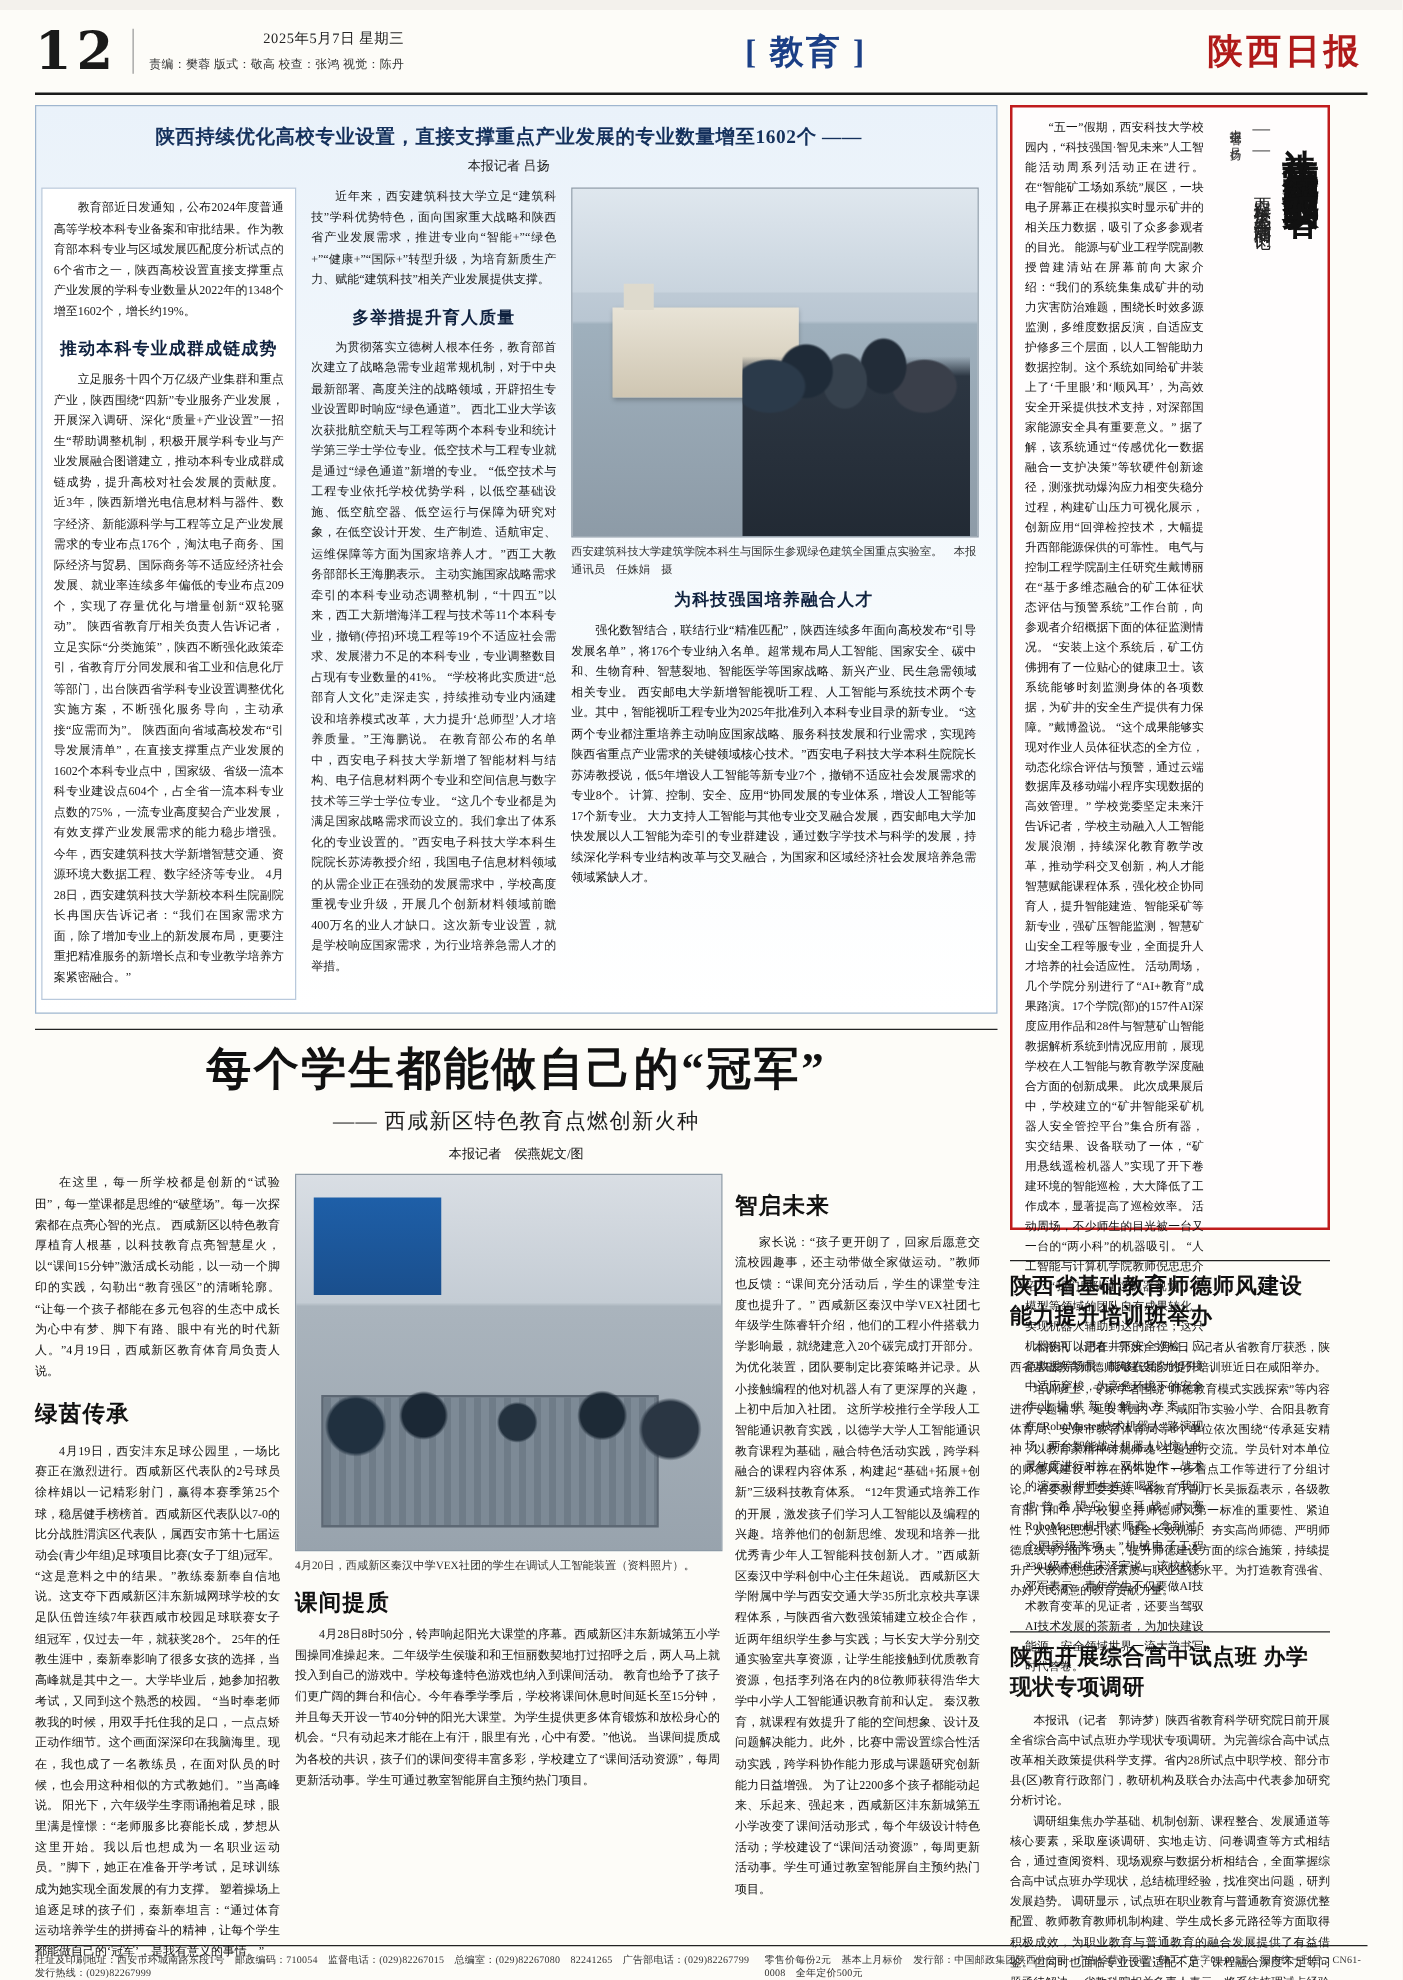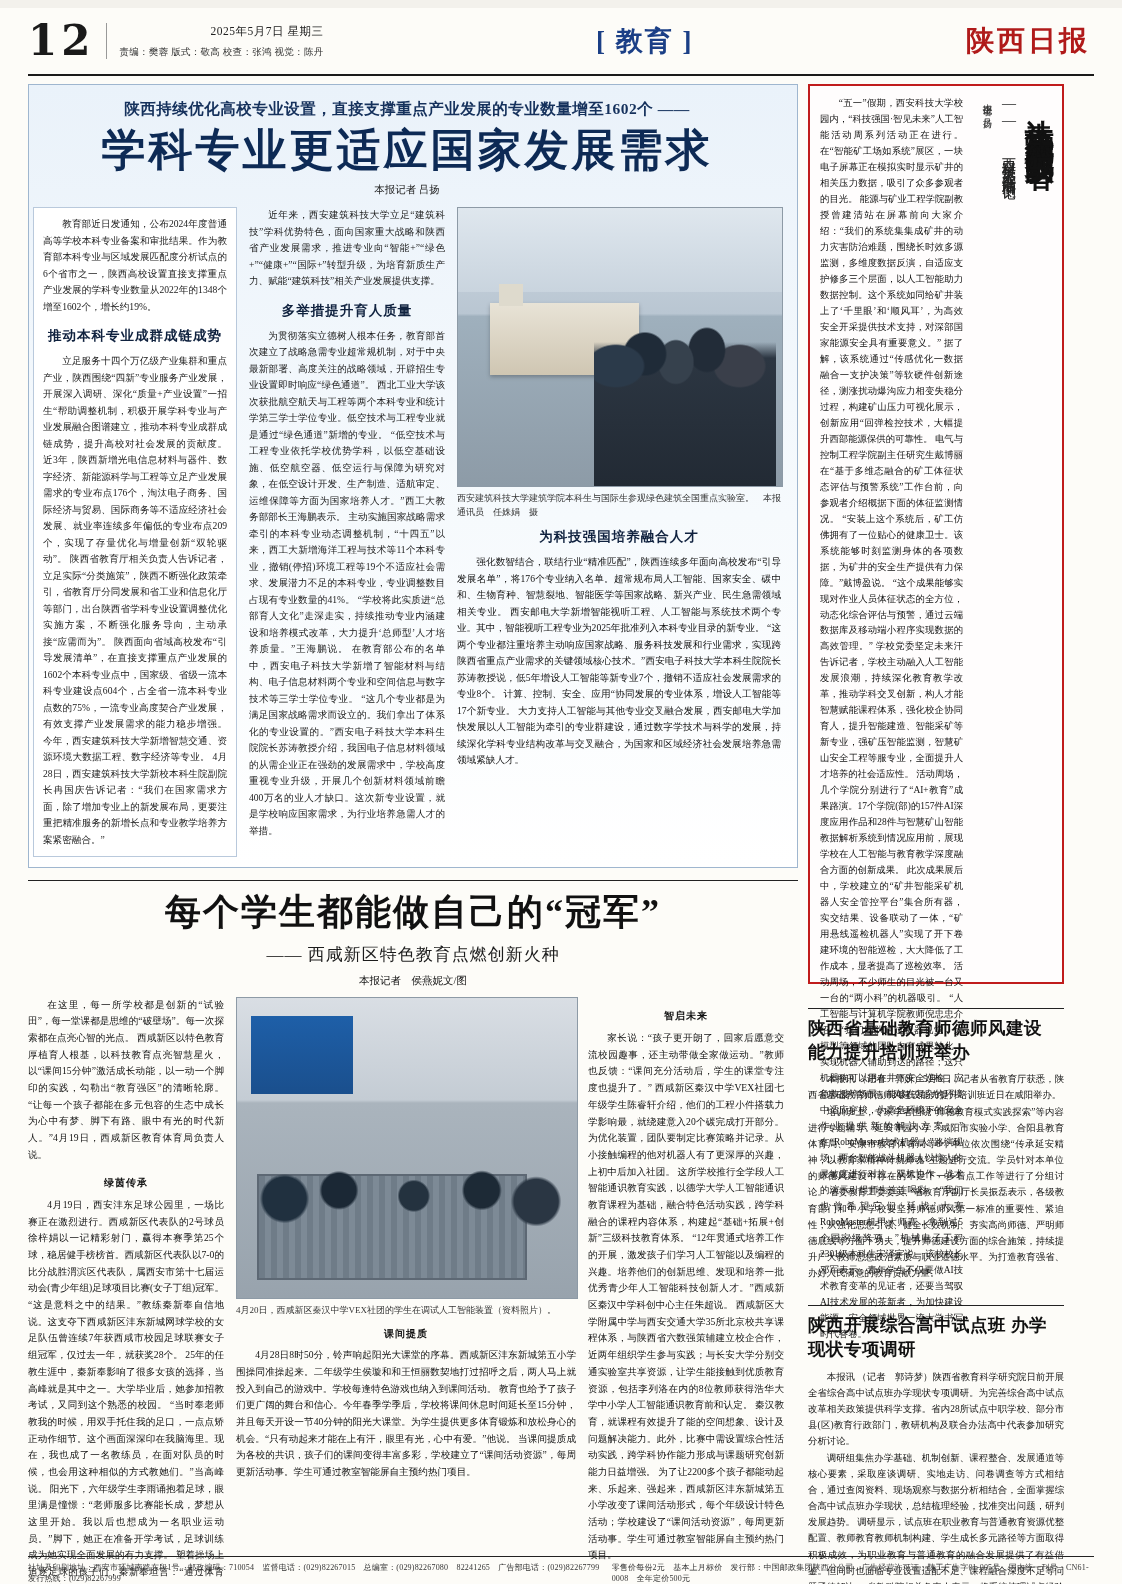--- a/index.html
+++ b/index.html
@@ -220,21 +220,21 @@
   .photo2 .kids{
     position:absolute;left:0;bottom:0;width:100%;height:46%;
     background:
       radial-gradient(circle at 14% 28%, #20303f 0 7%, transparent 8%),
       radial-gradient(circle at 30% 22%, #1b2835 0 6.5%, transparent 7.5%),
       radial-gradient(circle at 52% 26%, #24323f 0 7%, transparent 8%),
       radial-gradient(circle at 72% 22%, #1d2a36 0 6.5%, transparent 7.5%),
       radial-gradient(circle at 88% 30%, #2a3643 0 7%, transparent 8%);
   }
   .sub-h2{
-    font-size:10px;font-weight:700;text-align:center;
+    font-size:18px;font-weight:700;text-align:left;
     letter-spacing:1px;margin:10px 0 6px 0;
   }
   
   .red-box{
     border:2px solid #c01c1c;
     padding:10px 6px 8px 10px;
     box-sizing:border-box;
     height:900px;
     display:flex;
     gap:12px;
@@ -325,21 +325,20 @@
     <div class="mast-section">[ 教育 ]</div>
     <div class="mast-logo">陕西日报</div>
   </div>
 
   <div class="content">
 
     <div class="left-col">
 
       <div class="lead">
         <div class="kicker">陕西持续优化高校专业设置，直接支撑重点产业发展的专业数量增至1602个 ——</div>
-        <div class="lead-title">学科专业更适应国家发展需求</div>
         <div class="byline">本报记者 吕扬</div>
 
         <div class="lead-body">
           <div class="lead-textcol lead-col-boxed">
             <div class="indent">教育部近日发通知，公布2024年度普通高等学校本科专业备案和审批结果。作为教育部本科专业与区域发展匹配度分析试点的6个省市之一，陕西高校设置直接支撑重点产业发展的学科专业数量从2022年的1348个增至1602个，增长约19%。</div>
             <div class="sub-h">推动本科专业成群成链成势</div>
             <div class="indent">立足服务十四个万亿级产业集群和重点产业，陕西围绕“四新”专业服务产业发展，开展深入调研、深化“质量+产业设置”一招生“帮助调整机制，积极开展学科专业与产业发展融合图谱建立，推动本科专业成群成链成势，提升高校对社会发展的贡献度。
 近3年，陕西新增光电信息材料与器件、数字经济、新能源科学与工程等立足产业发展需求的专业布点176个，淘汰电子商务、国际经济与贸易、国际商务等不适应经济社会发展、就业率连续多年偏低的专业布点209个，实现了存量优化与增量创新“双轮驱动”。
 陕西省教育厅相关负责人告诉记者，立足实际“分类施策”，陕西不断强化政策牵引，省教育厅分同发展和省工业和信息化厅等部门，出台陕西省学科专业设置调整优化实施方案，不断强化服务导向，主动承接“应需而为”。
 陕西面向省域高校发布“引导发展清单”，在直接支撑重点产业发展的1602个本科专业点中，国家级、省级一流本科专业建设点604个，占全省一流本科专业点数的75%，一流专业高度契合产业发展，有效支撑产业发展需求的能力稳步增强。

